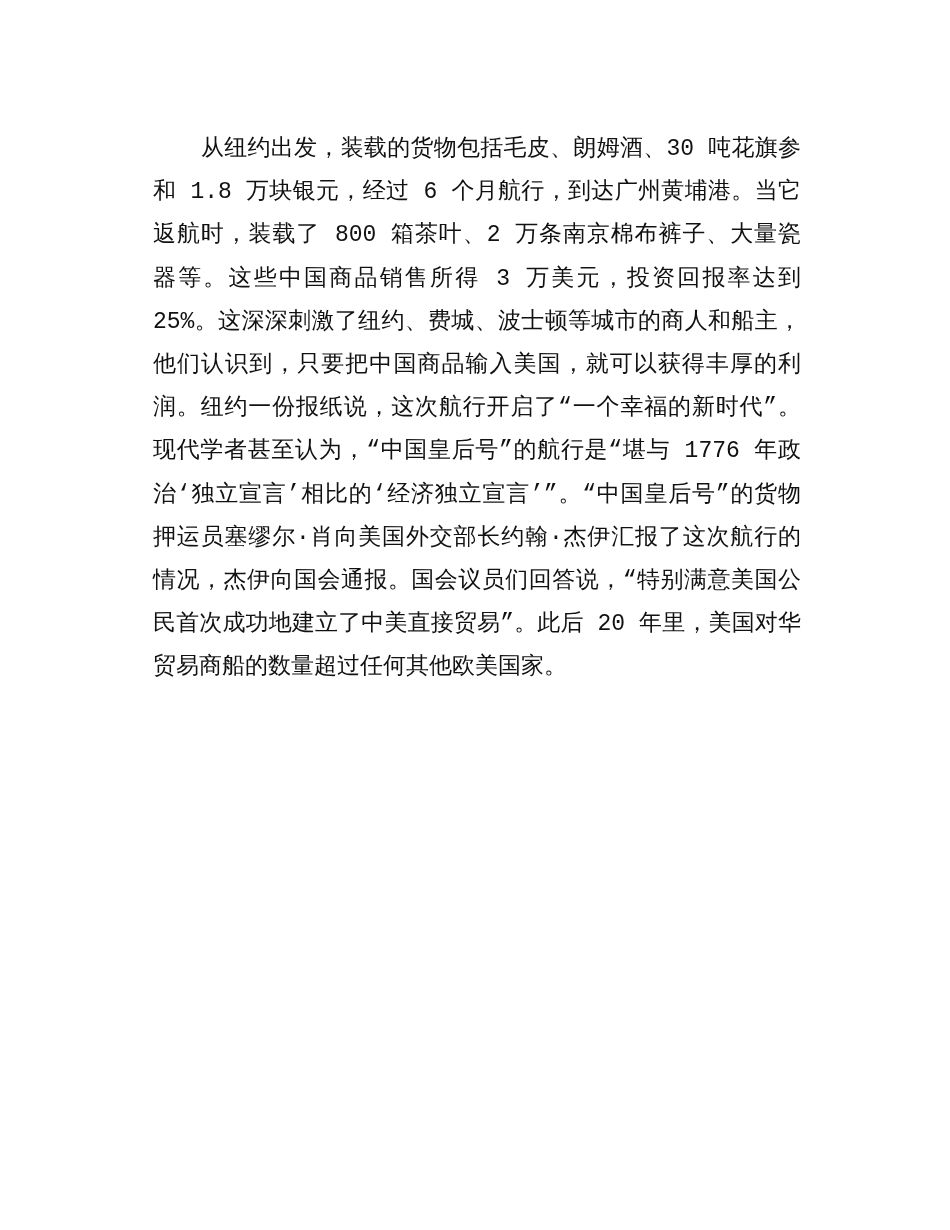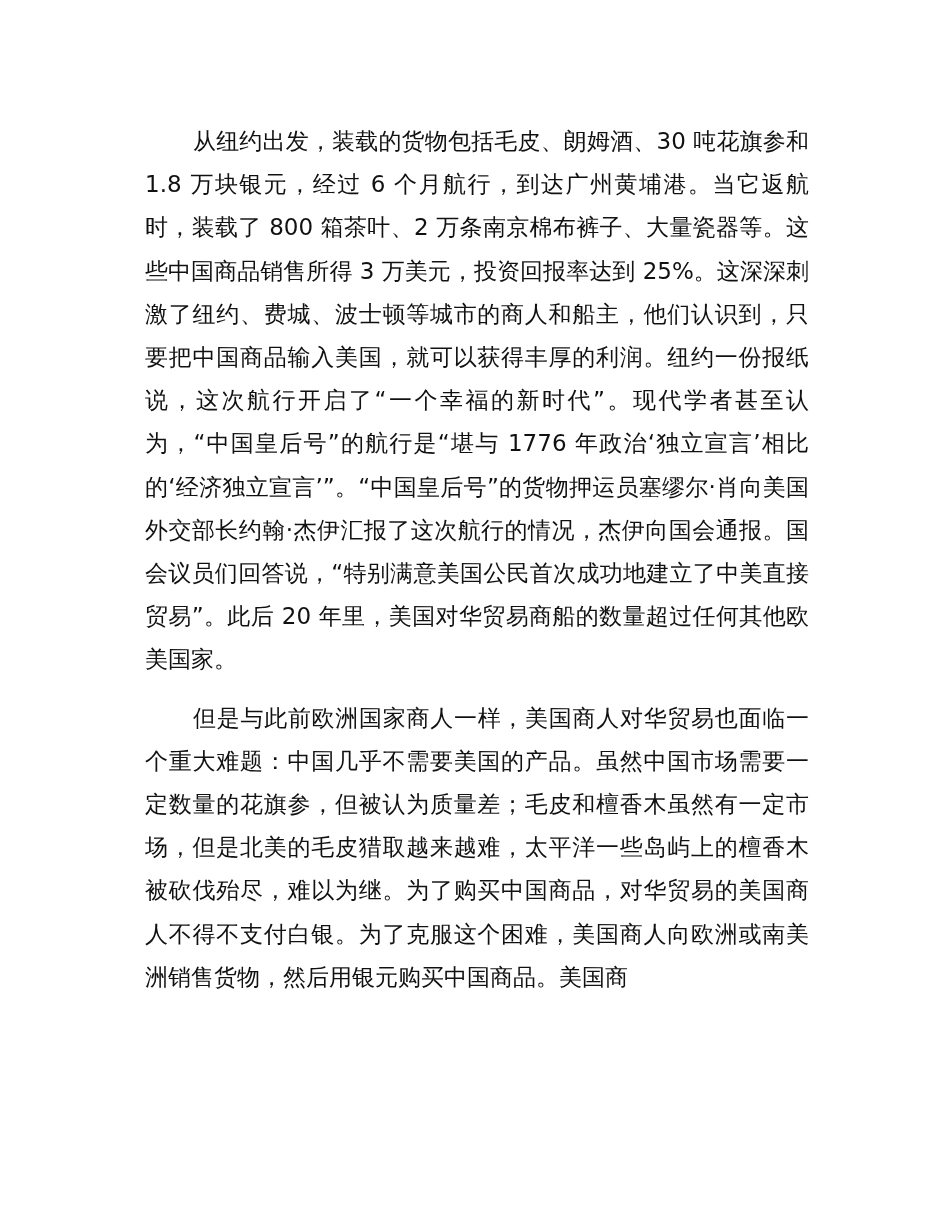--- a/index.html
+++ b/index.html
@@ -19,26 +19,26 @@
       top: 116px;
       width: 672px;
       font-family: "DejaVu Sans", sans-serif;
       font-size: 23px;
       line-height: 43.2px;
       color: #111111;
       text-align: justify;
       text-justify: inter-character;
     }
     .para {
-      margin: 4px;
+      margin: 12px;
       text-indent: 48px;
+      font-family: Liberation Mono, monospace;
     }
     .para + .para {
       margin-top: 15px;
     }
   </style>
 </head>
 <body>
 
 <div class="page">
   <p class="para">从纽约出发，装载的货物包括毛皮、朗姆酒、30 吨花旗参和 1.8 万块银元，经过 6 个月航行，到达广州黄埔港。当它返航时，装载了 800 箱茶叶、2 万条南京棉布裤子、大量瓷器等。这些中国商品销售所得 3 万美元，投资回报率达到 25%。这深深刺激了纽约、费城、波士顿等城市的商人和船主，他们认识到，只要把中国商品输入美国，就可以获得丰厚的利润。纽约一份报纸说，这次航行开启了“一个幸福的新时代”。现代学者甚至认为，“中国皇后号”的航行是“堪与 1776 年政治‘独立宣言’相比的‘经济独立宣言’”。“中国皇后号”的货物押运员塞缪尔·肖向美国外交部长约翰·杰伊汇报了这次航行的情况，杰伊向国会通报。国会议员们回答说，“特别满意美国公民首次成功地建立了中美直接贸易”。此后 20 年里，美国对华贸易商船的数量超过任何其他欧美国家。</p>
-  <p class="para">但是与此前欧洲国家商人一样，美国商人对华贸易也面临一个重大难题：中国几乎不需要美国的产品。虽然中国市场需要一定数量的花旗参，但被认为质量差；毛皮和檀香木虽然有一定市场，但是北美的毛皮猎取越来越难，太平洋一些岛屿上的檀香木被砍伐殆尽，难以为继。为了购买中国商品，对华贸易的美国商人不得不支付白银。为了克服这个困难，美国商人向欧洲或南美洲销售货物，然后用银元购买中国商品。美国商</p>
 </div>
 
 </body></html>

